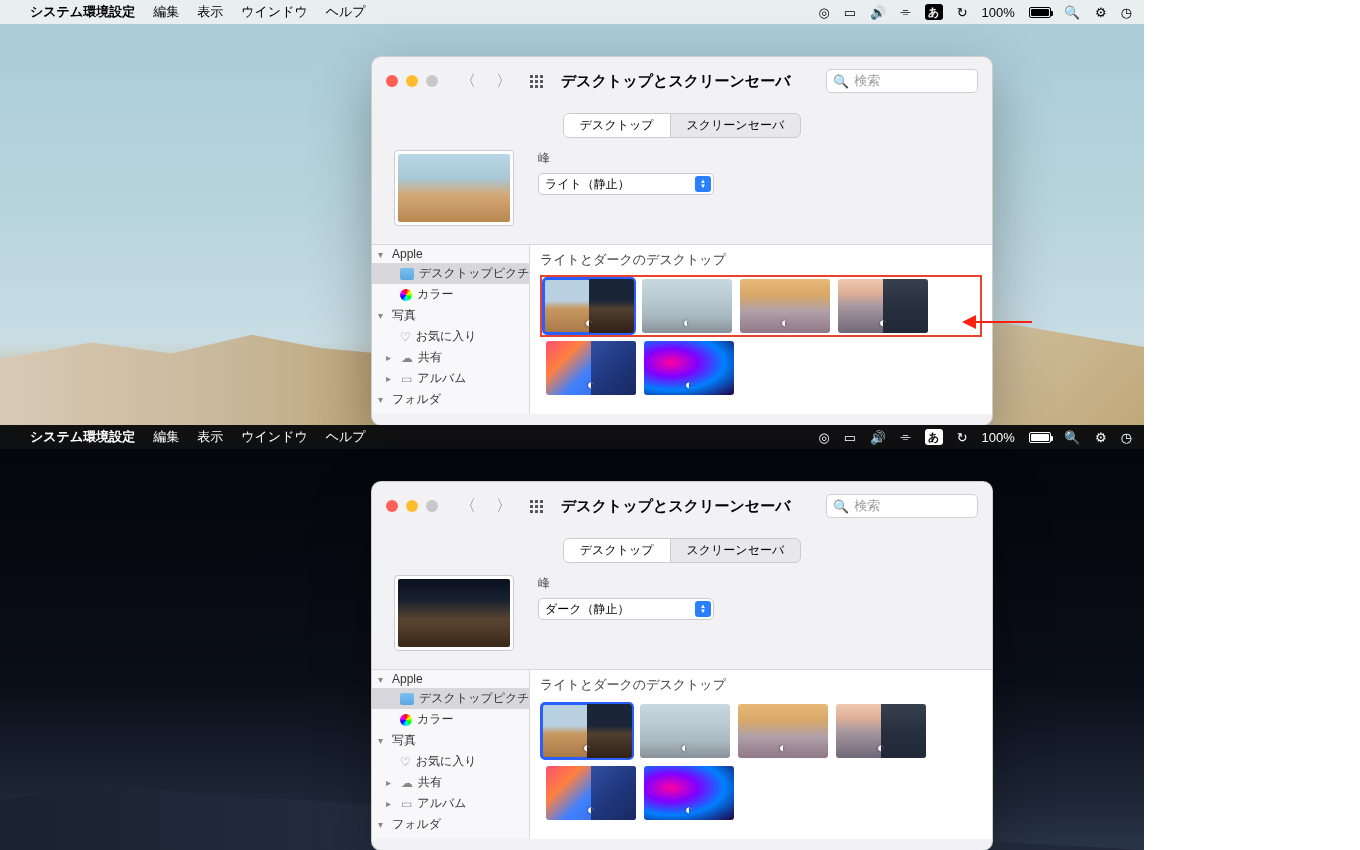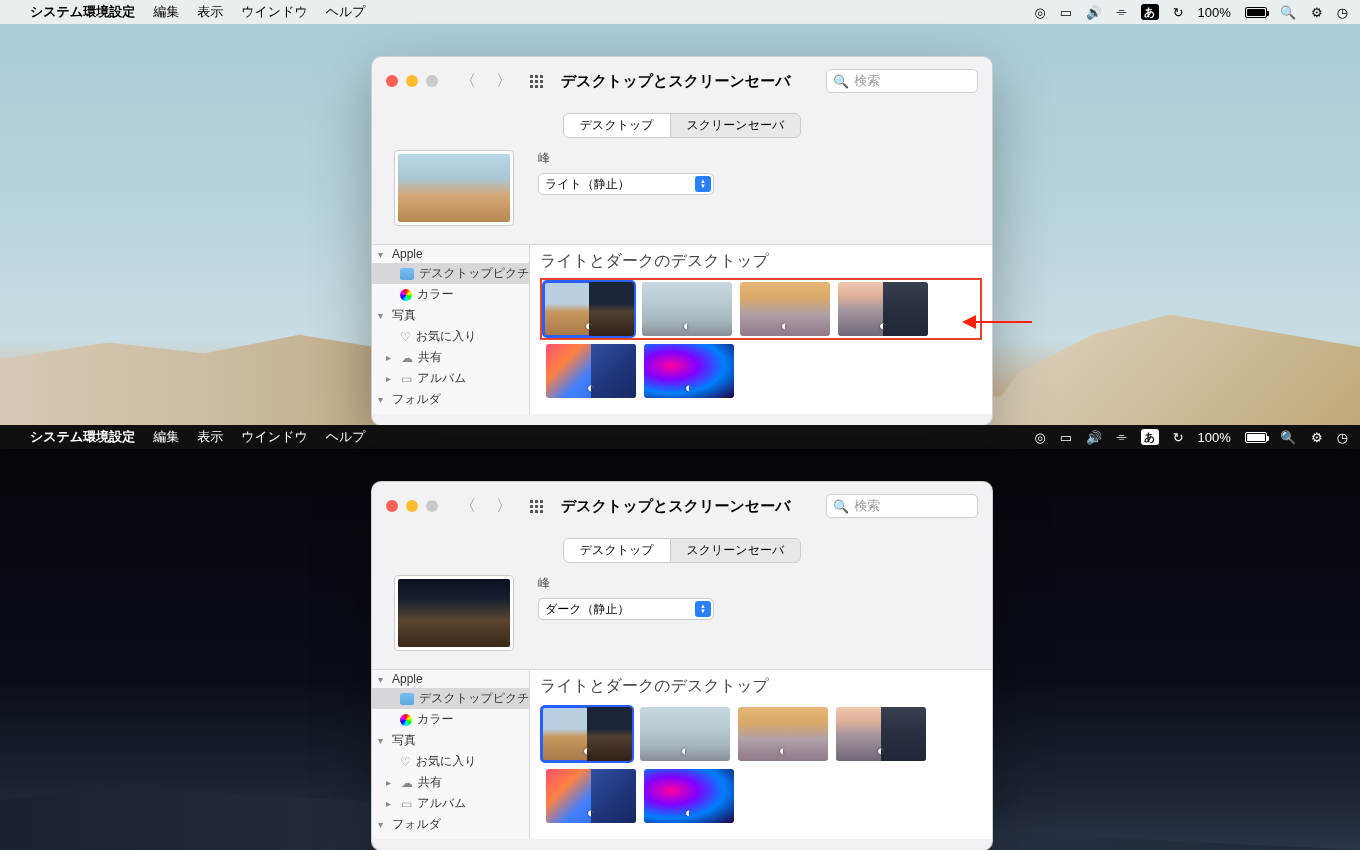--- a/index.html
+++ b/index.html
@@ -1,18 +1,18 @@
 <!DOCTYPE html>
 <html><head>
 <meta charset="utf-8">
 <style>
 * { box-sizing: border-box; margin: 0; padding: 0; }
 body { font-family: -apple-system, "Helvetica Neue", sans-serif; font-size: 13px; width: 1360px; height: 850px; overflow: hidden; }
 
-.screen { position: relative; width: 1360px; height: 425px; overflow: hidden; }
+.screen { position: relative; width: 1144px; height: 425px; overflow: hidden; }
 .screen-light { background: linear-gradient(180deg, #a8ccd8 0%, #b8d4dc 50%, #c8dde4 80%, #d4a56e 100%); }
 .screen-dark { background: linear-gradient(180deg, #04050a 0%, #0a0e18 60%, #1e2838 90%, #2a3548 100%); }
 
 .terrain { position: absolute; bottom: 0; left: 0; right: 0; height: 110px; }
 .screen-light .terrain { background: linear-gradient(90deg, #d8c9b5 0%, #c8b89a 20%, #b89c6a 40%, #e0d8c8 60%, #d8c9b5 80%, #c8b89a 100%); clip-path: polygon(0 40%, 8% 25%, 15% 35%, 22% 18%, 28% 30%, 100% 100%, 0 100%); }
 .screen-dark .terrain { background: linear-gradient(90deg, #1a2230 0%, #222c3d 30%, #2a3548 60%, #1e2838 100%); clip-path: polygon(0 55%, 10% 40%, 18% 50%, 100% 100%, 0 100%); }
 .terrain-right { position: absolute; bottom: 0; right: 0; width: 380px; height: 130px; }
 .screen-light .terrain-right { background: linear-gradient(135deg, #e0d8c8 0%, #d0c0a0 50%, #c0a878 100%); clip-path: polygon(100% 100%, 0 100%, 10% 60%, 30% 30%, 50% 15%, 70% 25%, 100% 40%); }
 
 .menubar { position: absolute; top: 0; left: 0; right: 0; height: 24px; display: flex; align-items: center; padding: 0 12px; font-size: 13px; backdrop-filter: blur(20px); }
@@ -69,21 +69,21 @@
 .sb-group { padding: 2px 6px; font-size: 12px; color: #333; display: flex; align-items: center; gap: 4px; }
 .sb-item { padding: 2px 6px 2px 28px; font-size: 12px; color: #333; display: flex; align-items: center; gap: 5px; white-space: nowrap; }
 .sb-item.selected { background: #d8d8dc; }
 .sb-icon { width: 14px; height: 12px; border-radius: 2px; flex-shrink: 0; }
 .sb-folder { background: linear-gradient(180deg, #7ac0f0 0%, #5aa8e0 100%); }
 .sb-color { background: conic-gradient(red, yellow, lime, cyan, blue, magenta, red); border-radius: 50%; width: 12px; height: 12px; }
 .sb-heart, .sb-cloud, .sb-album { color: #888; font-size: 12px; }
 .disclosure { color: #888; font-size: 10px; width: 10px; }
 
 .gallery { flex: 1; padding: 6px 10px; background: #fff; }
-.gallery-title { font-size: 16px; color: #444; margin-bottom: 6px; }
+.gallery-title { font-size: 13px; color: #444; margin-bottom: 6px; }
 .highlight-row { display: flex; gap: 8px; padding: 4px; }
 .highlight-box { border: 2px solid #e8432f; padding: 2px; display: flex; gap: 8px; }
 
 .wall-thumb { width: 90px; height: 54px; border-radius: 3px; position: relative; overflow: hidden; }
 .wall-thumb.selected { outline: 3px solid #2a5fff; outline-offset: -1px; }
 .wall-dyn::after { content: "◐"; position: absolute; bottom: 3px; left: 50%; transform: translateX(-50%); color: #fff; font-size: 13px; text-shadow: 0 0 3px rgba(0,0,0,0.6); }
 .w-peak-ld { background: linear-gradient(90deg, #b8d0e0 0%, #b8d0e0 50%, #1a2538 50%, #1a2538 100%), linear-gradient(180deg, transparent 55%, #c89860 55%, #503828 100%); background-blend-mode: normal; }
 .w-peak-ld { background: linear-gradient(180deg, #b8d0e0 0%, #b8d0e0 40%, #c89860 55%, #a87848 100%); position: relative; }
 .w-peak-ld::before { content: ""; position: absolute; right: 0; top: 0; bottom: 0; width: 50%; background: linear-gradient(180deg, #1a2538 0%, #1a2538 40%, #504030 55%, #302018 100%); }
 

